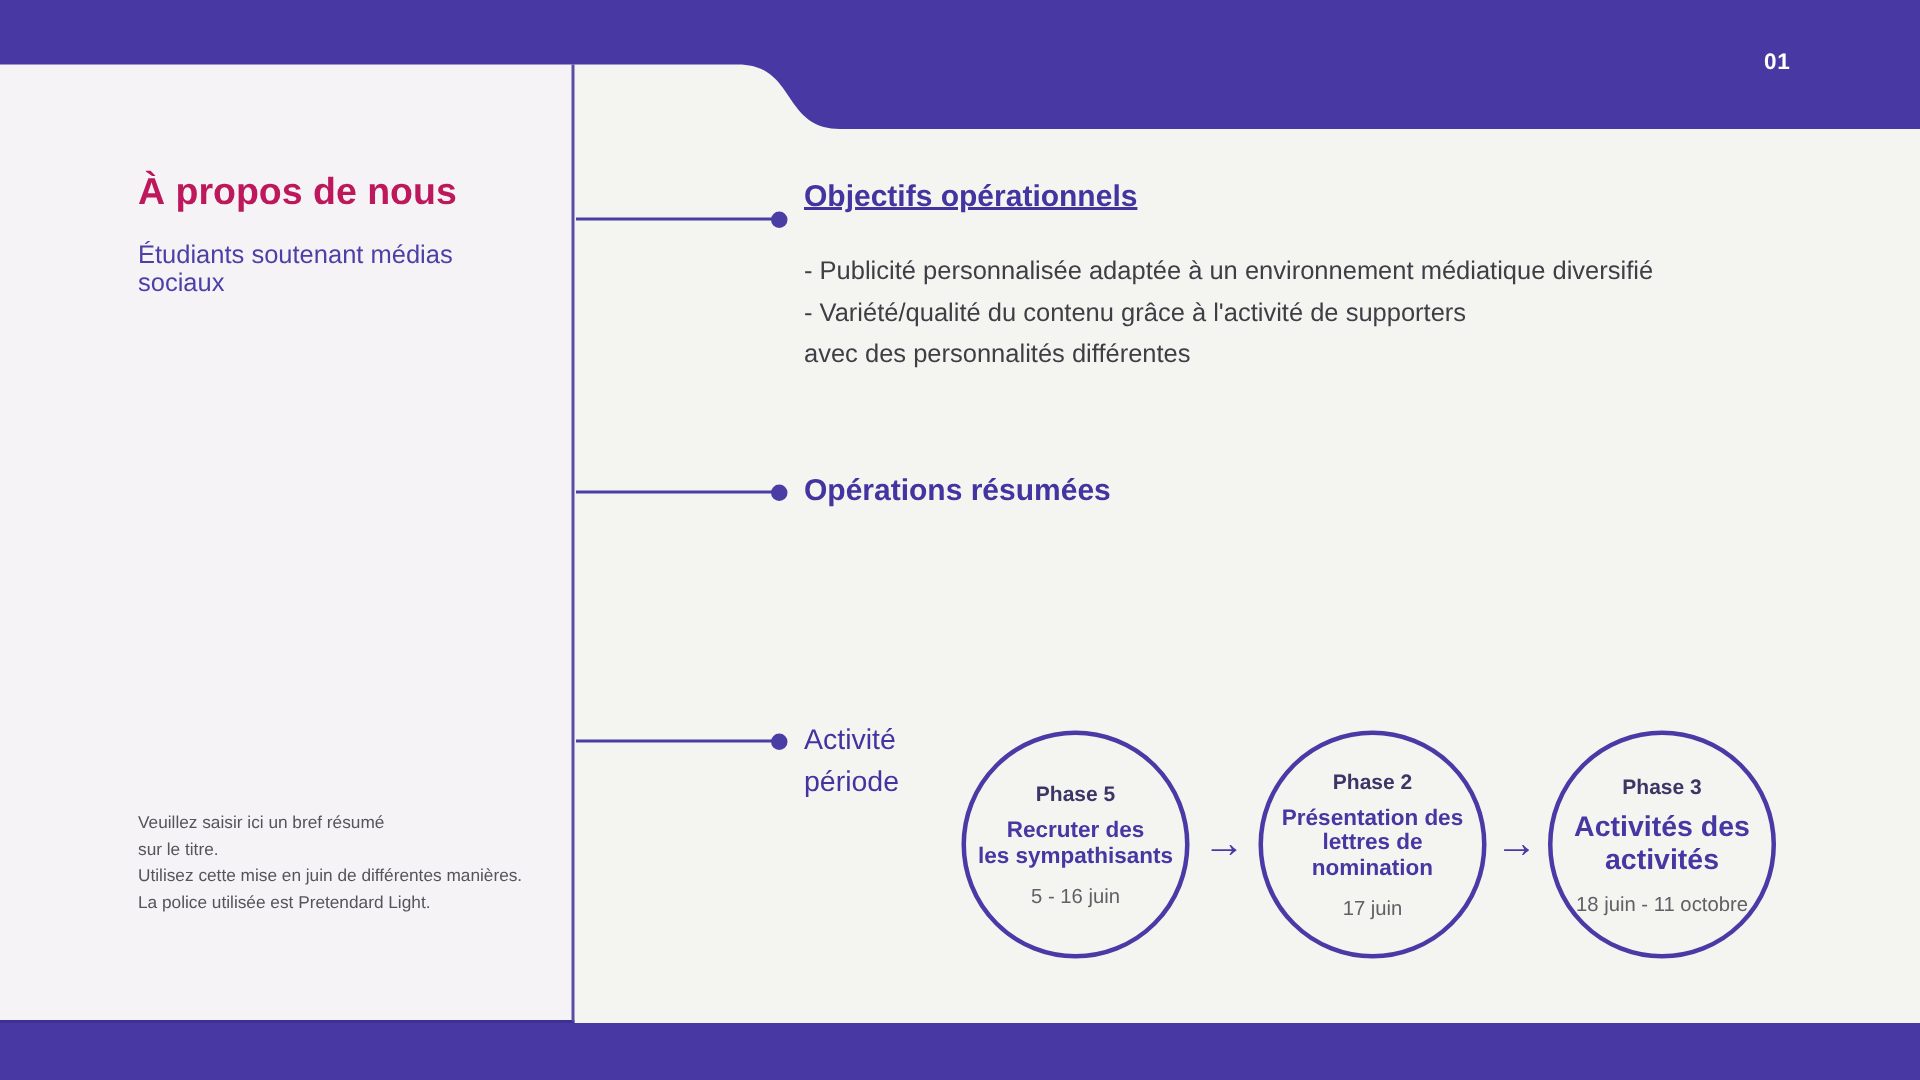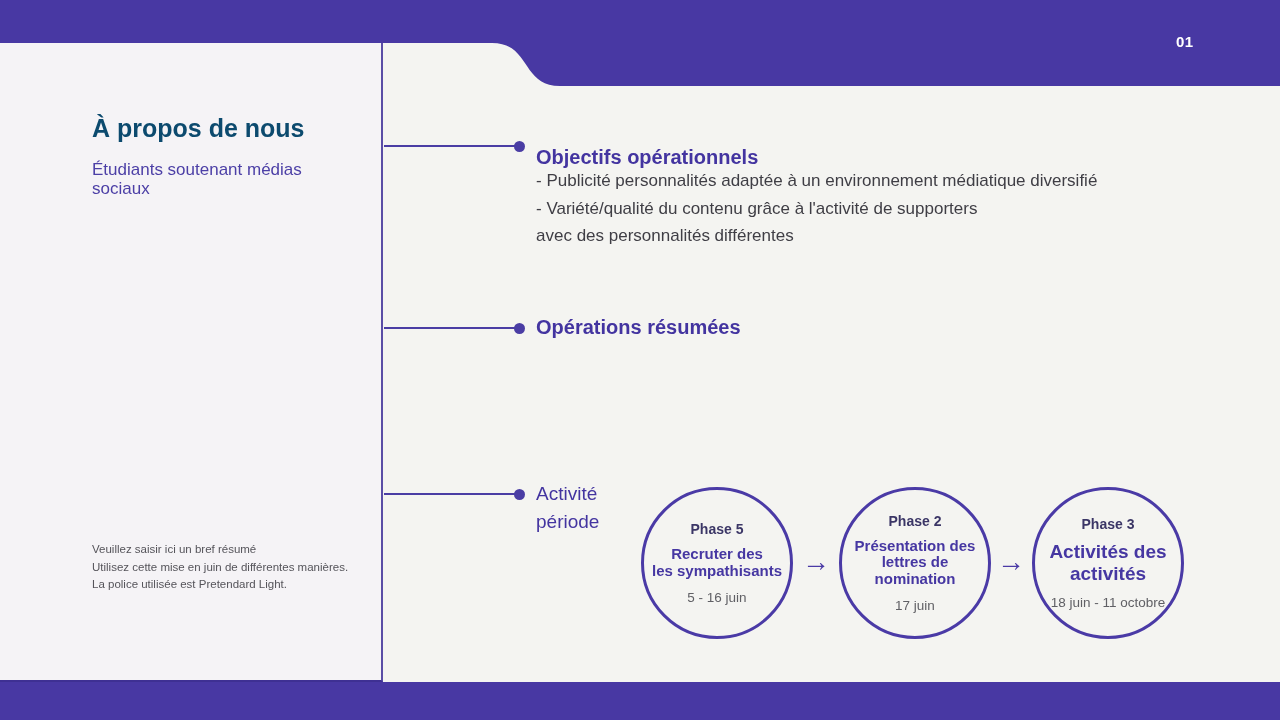--- a/index.html
+++ b/index.html
@@ -49,21 +49,21 @@
     position: absolute;
     left: 0; top: 375px;
     width: 2px; height: 307px;
     background: #dcd8e4;
   }
   .slide-title {
     position: absolute;
     left: 92px; top: 114px;
     font-size: 25px;
     font-weight: 700;
-    color: #0c4a6e;
+    color: #be185d;
   }
   .slide-subtitle {
     position: absolute;
     left: 92px; top: 160px;
     width: 242px;
     font-size: 17px;
     line-height: 19px;
     color: #4c3fa6;
   }
   .side-note {
@@ -95,21 +95,21 @@
   #connector-3 { top: 493px; }
 
   
   .section-heading {
     position: absolute;
     left: 536px;
     font-size: 20px;
     font-weight: 600;
     color: #4334a0;
   }
-  #heading-1 { top: 146px; }
+  #heading-1 { top: 120px; text-decoration: underline; }
   #heading-2 { top: 316px; }
   #heading-3 { top: 480px; font-weight: 500; line-height: 28px; font-size: 19px; }
 
   .section-body {
     position: absolute;
     left: 536px;
     font-size: 17px;
     line-height: 27.5px;
     color: #3f3e45;
   }
@@ -172,33 +172,34 @@
 
 <div class="slide">
 
   <div class="left-edge-line"></div>
 
   <div class="left-panel"></div>
   <h1 class="slide-title">À propos de nous</h1>
   <div class="slide-subtitle">Étudiants soutenant médias sociaux</div>
   <div class="side-note">
     <div>Veuillez saisir ici un bref résumé</div>
+    <div>sur le titre.</div>
     <div>Utilisez cette mise en juin de différentes manières.</div>
     <div>La police utilisée est Pretendard Light.</div>
   </div>
 
   <svg class="header-shape" viewBox="0 0 1280 86" xmlns="http://www.w3.org/2000/svg">
     <path d="M0,0 H1280 V86 H560 C521,86 531,43 492,43 H0 Z" fill="#4838a3"></path>
   </svg>
   <div class="page-number">01</div>
 
   <div class="connector" id="connector-1"></div>
   <h2 class="section-heading" id="heading-1">Objectifs opérationnels</h2>
   <div class="section-body" id="body-1">
-    <div>- Publicité personnalités adaptée à un environnement médiatique diversifié</div>
+    <div>- Publicité personnalisée adaptée à un environnement médiatique diversifié</div>
     <div>- Variété/qualité du contenu grâce à l'activité de supporters</div>
     <div>avec des personnalités différentes</div>
   </div>
 
   <div class="connector" id="connector-2"></div>
   <h2 class="section-heading" id="heading-2">Opérations résumées</h2>
 
   <div class="connector" id="connector-3"></div>
   <h2 class="section-heading" id="heading-3">
     <div>Activité</div>

